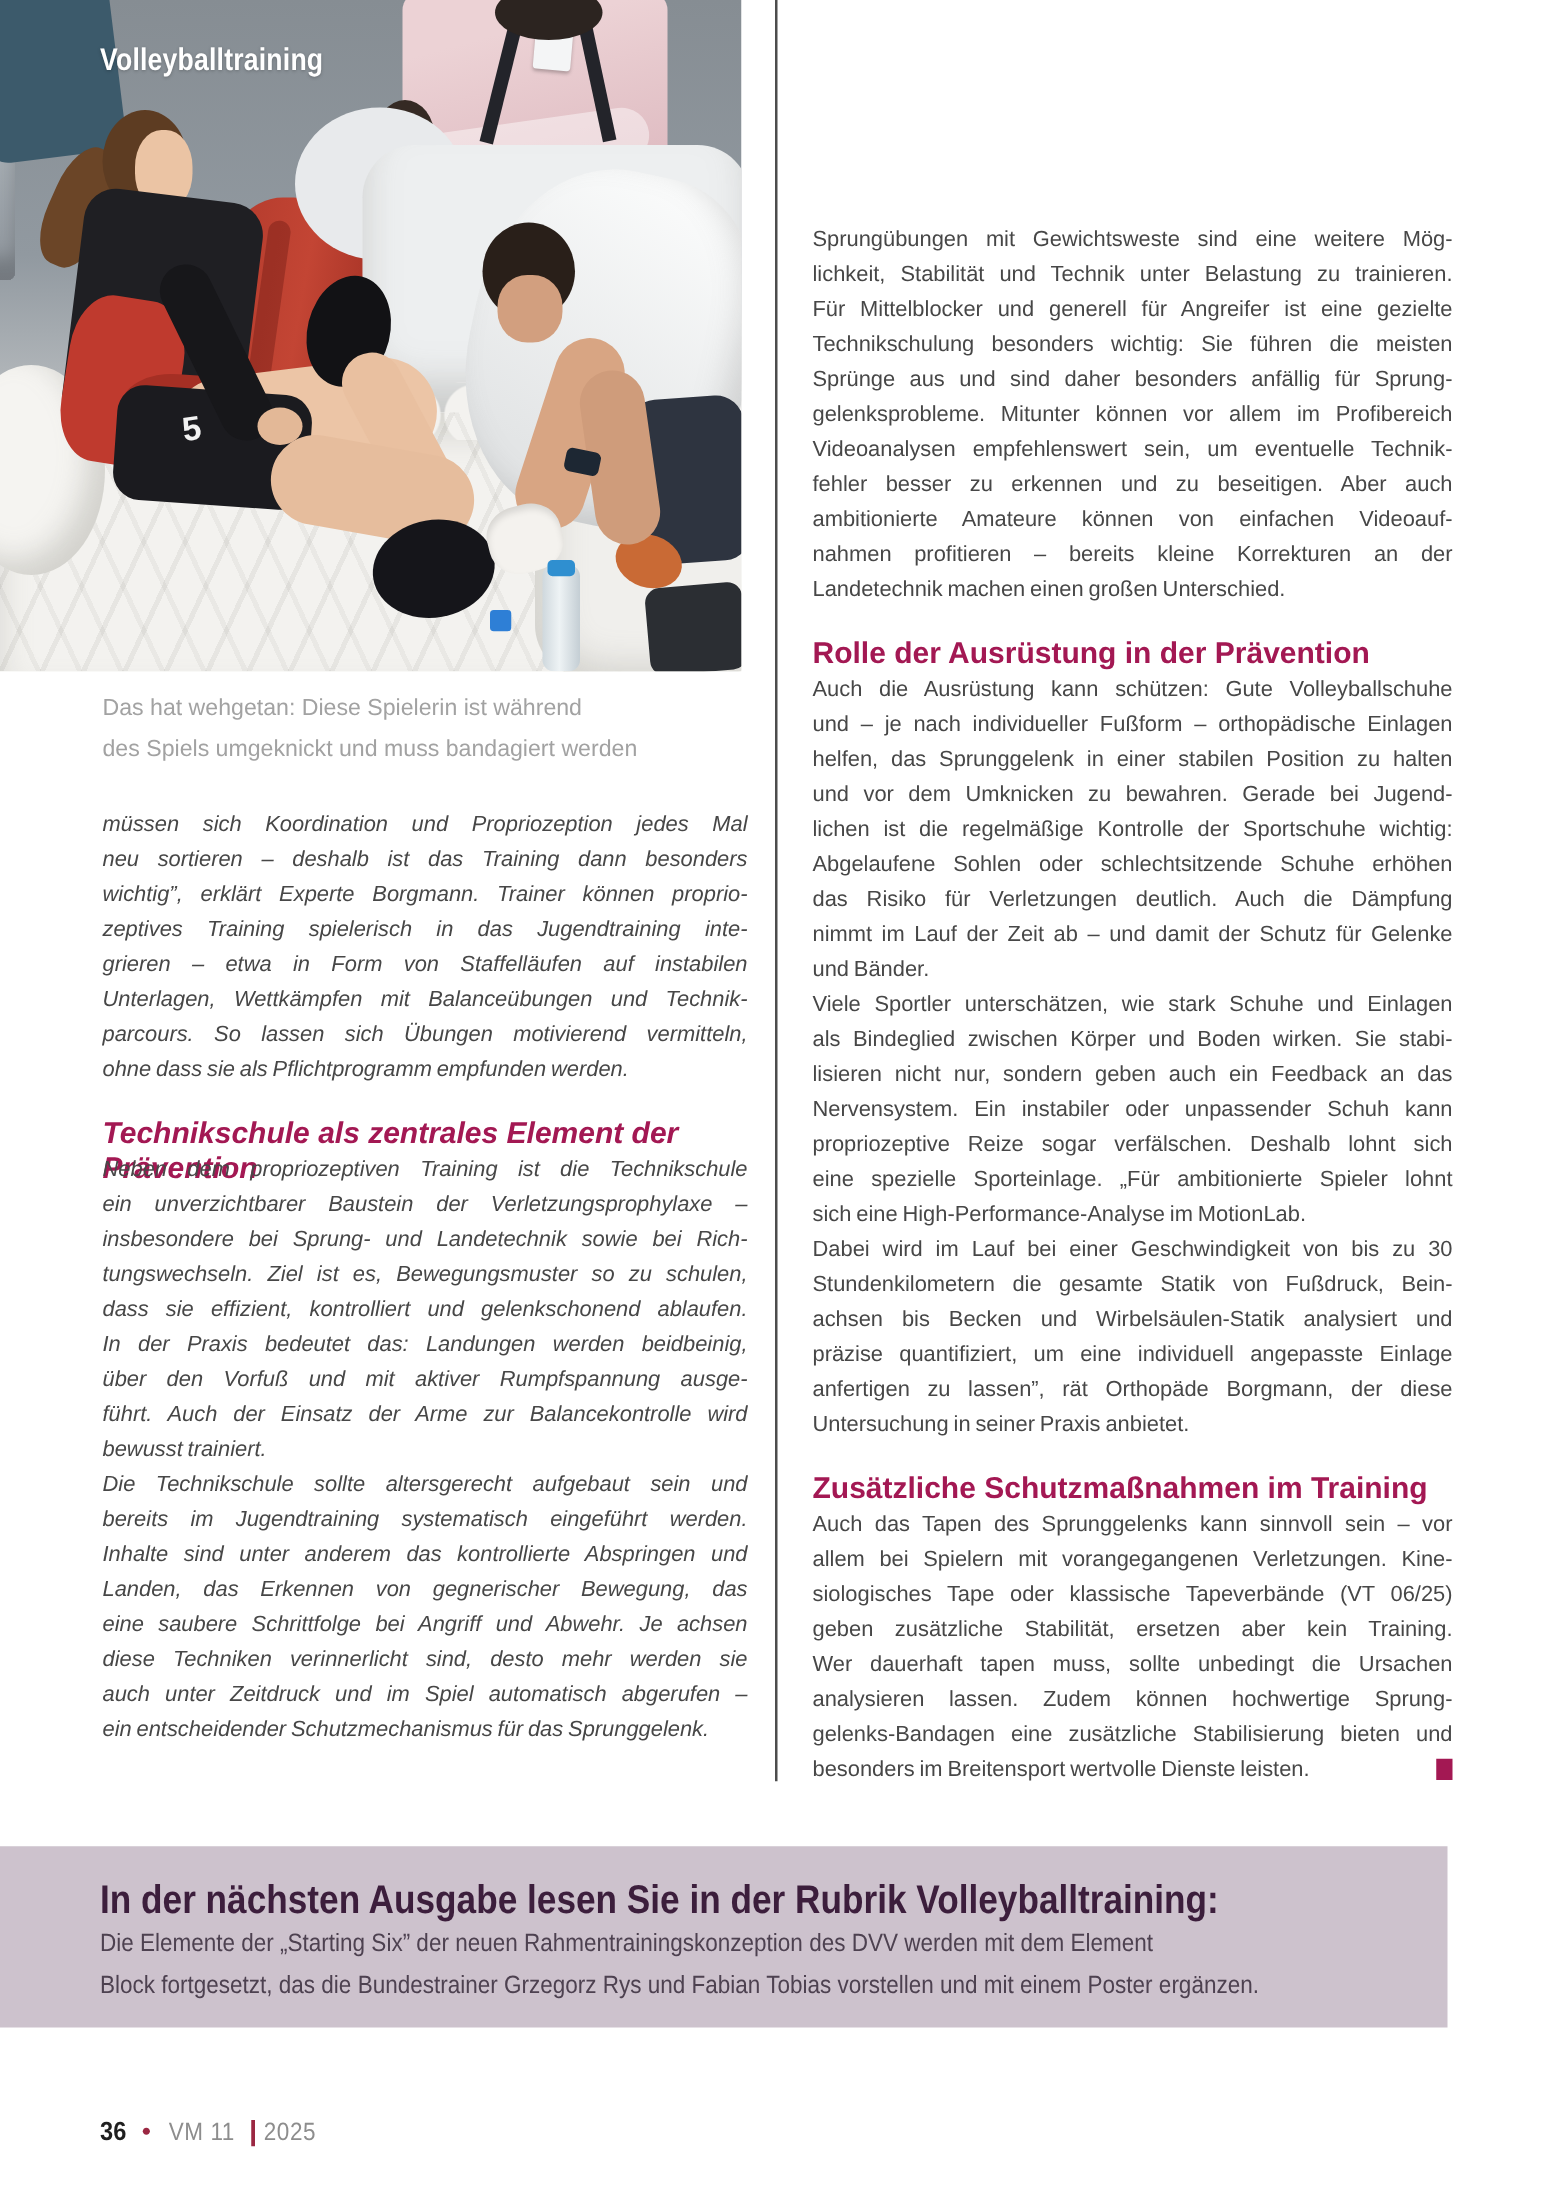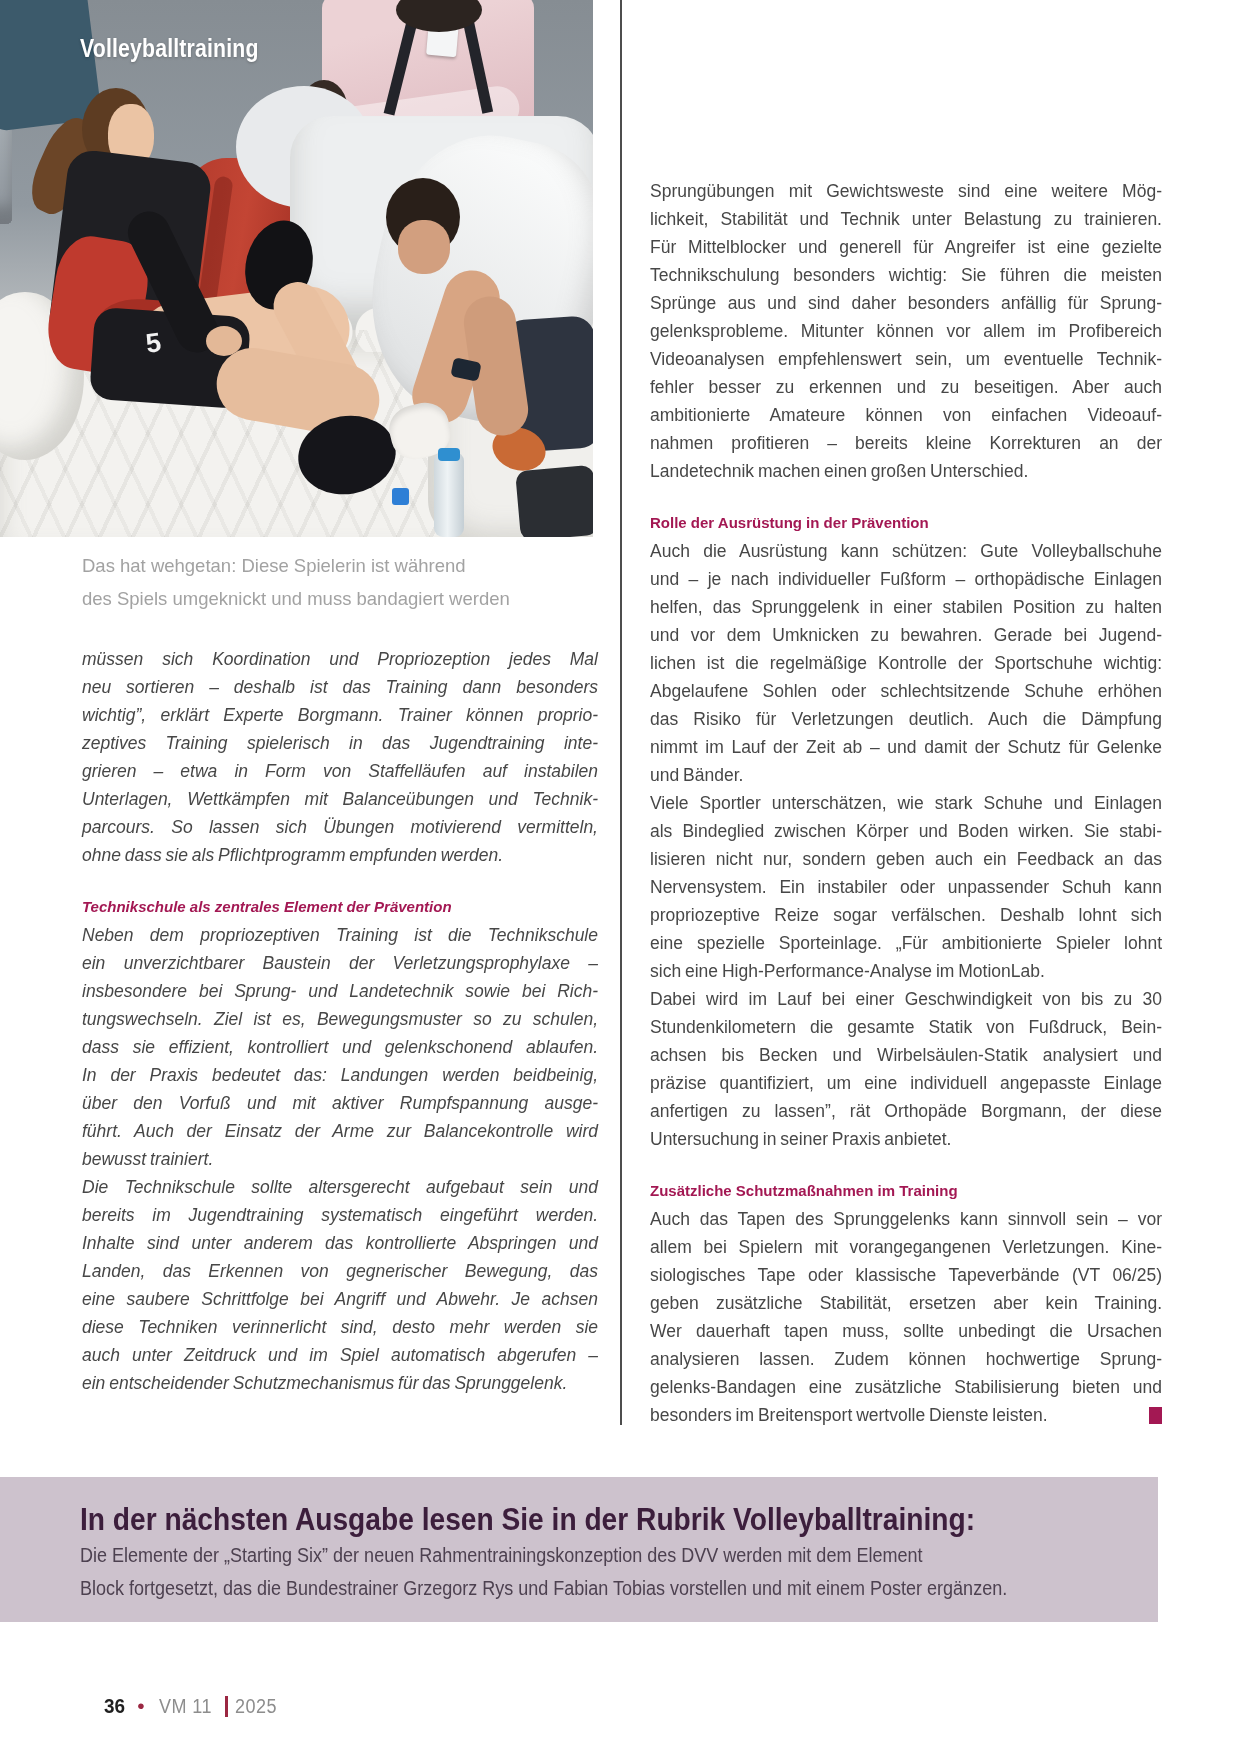--- a/index.html
+++ b/index.html
@@ -92,35 +92,35 @@
 
   
   .caption{position:absolute;left:82px;top:549px;width:516px;color:var(--caption);
            font-size:18.5px;line-height:33px;}
   .divider{position:absolute;left:620px;top:0;width:2px;height:1425px;background:#4d4d4d;}
   .col{position:absolute;width:516px;font-size:17.5px;line-height:28px;word-spacing:-1px;color:var(--body);}
   .col-left{left:82px;top:645px;font-style:italic;}
   .col-right{left:650px;top:145px;width:512px;margin-top:32px;}
   .jline{position:relative;height:28px;line-height:28px;text-align:justify;text-align-last:justify;white-space:normal;}
   .jline.lastline{text-align-last:left;}
-  .col-heading{margin-top:24px;height:28px;line-height:28px;font-weight:bold;font-size:15px;
+  .col-heading{margin-top:24px;height:28px;line-height:28px;font-weight:bold;font-size:24px;
                color:var(--berry);word-spacing:0;}
   .end-square{position:absolute;right:0;top:6px;width:13px;height:17px;background:var(--berry);display:inline-block;}
 
   
   .next-box{position:absolute;left:0;top:1477px;width:1158px;height:145px;background:var(--boxbg);text-align:right;}
   .next-head{position:absolute;left:80px;top:24px;color:var(--boxhead);font-weight:bold;font-size:32px;
              transform:scaleX(.88);transform-origin:0 50%;white-space:nowrap;}
   .next-line{position:absolute;left:80px;color:var(--boxtext);font-size:20px;line-height:33px;
              transform:scaleX(.9);transform-origin:0 50%;white-space:nowrap;}
   .next-line.l0{top:62px;}
   .next-line.l1{top:95px;}
 
   
-  .footer{position:absolute;left:80px;top:1693px;height:26px;display:flex;align-items:center;margin-left:24px;}
+  .footer{position:absolute;left:80px;top:1693px;height:26px;display:flex;align-items:center;}
   .pg{font-size:21px;font-weight:bold;color:#1f1f1f;transform:scaleX(.9);transform-origin:0 50%;}
   .dot{color:var(--footred);font-size:21px;margin:0 14px 0 10px;}
   .iss{font-size:20px;color:var(--footgray);transform:scaleX(.9);transform-origin:0 50%;letter-spacing:.5px;}
   .bar{display:inline-block;width:3px;height:21px;background:var(--footred);margin:0 7px;}
 </style>
 </head>
 <body>
 
 <div class="page">
 

